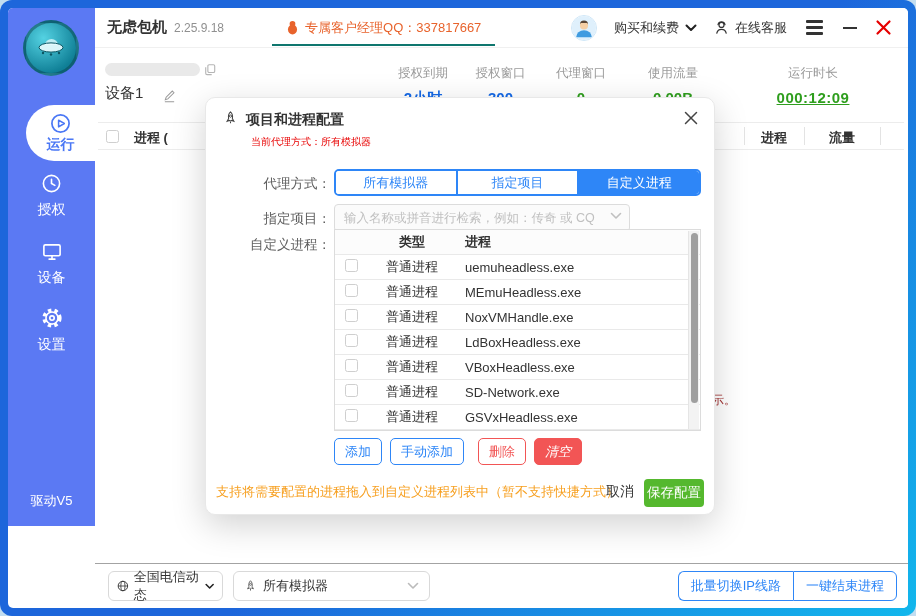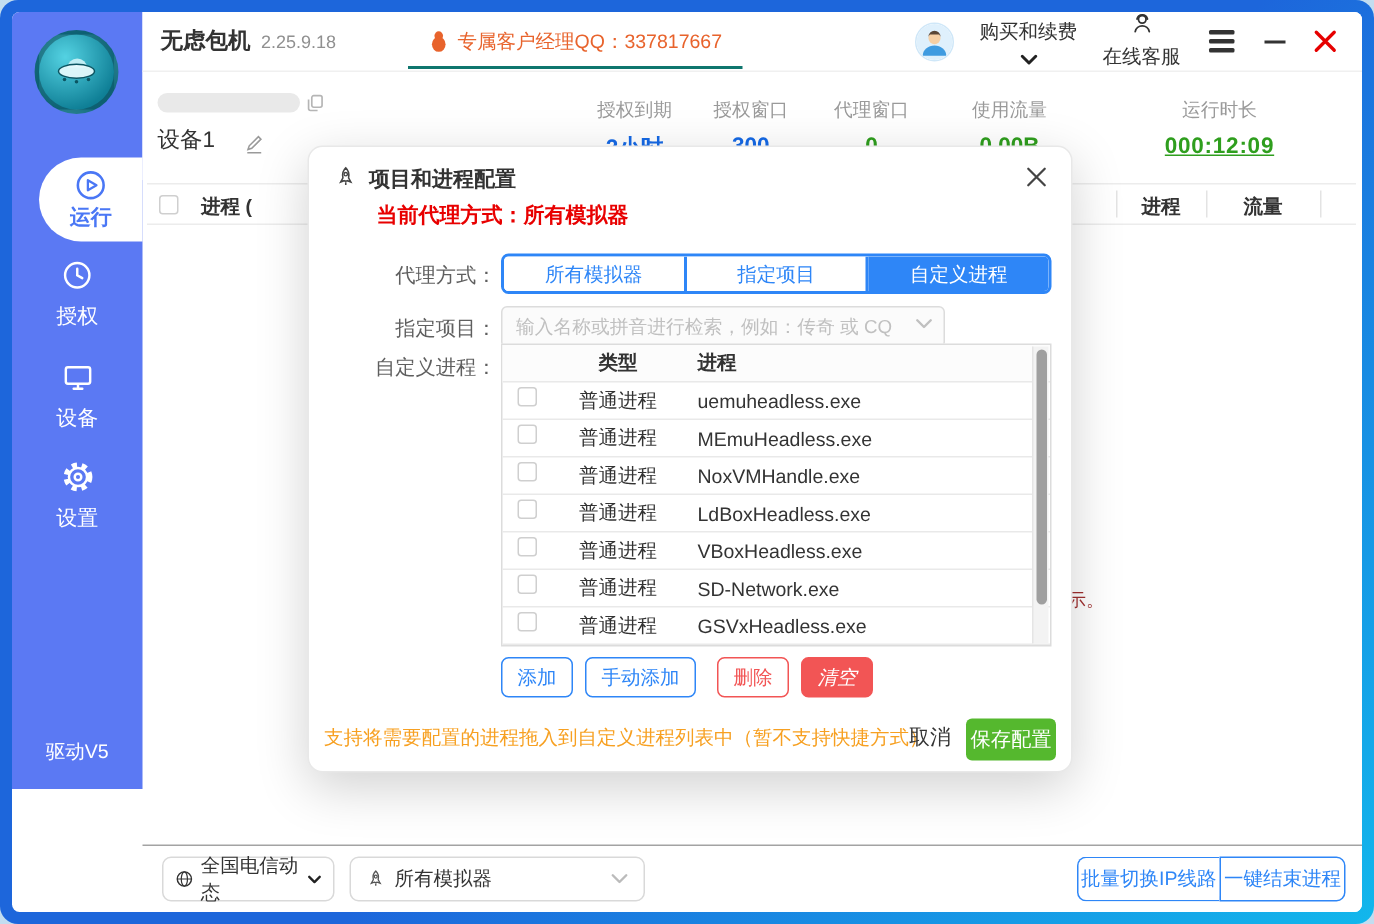--- a/index.html
+++ b/index.html
@@ -27,21 +27,21 @@
 
   
   .topbar { position:absolute; left:87px; top:0; right:0; height:40px; background:#fff;
             border-bottom:1px solid #f0f0f0; display:flex; align-items:center; padding:0 12px; }
   .apptitle { font-size:15px; font-weight:bold; color:#333; }
   .ver { font-size:12px; color:#909090; margin-left:7px; }
   .qq { display:flex; align-items:center; gap:6px; margin-left:48px; font-size:13px; color:#e8632c;
         border-bottom:2px solid #0f766e; padding:9px 14px 7px; }
   .tb-right { margin-left:auto; display:flex; align-items:center; gap:17px; padding-right:4px; }
   .avatar { width:26px; height:26px; border-radius:50%; overflow:hidden; border:1px solid #cfe7f8; cursor:pointer; }
-  .tb-link { display:flex; align-items:center; gap:6px; font-size:13px; color:#333; cursor:pointer;flex-direction:column; }
+  .tb-link { display:flex; align-items:center; gap:6px; font-size:13px; color:#333; cursor:pointer; }
   .burger { display:flex; flex-direction:column; gap:3.5px; cursor:pointer; padding:2px; }
   .burger span { width:17px; height:2.4px; background:#333; border-radius:1px; }
   .minbtn { width:16px; height:14px; position:relative; cursor:pointer; }
   .minbtn::after { content:""; position:absolute; left:1px; right:1px; top:6px; height:2.4px; background:#333; }
   .closebtn { cursor:pointer; display:flex; }
 
   
   .statsrow { position:absolute; left:87px; top:40px; right:0; height:72px; background:#fff; }
   .device { position:absolute; left:10px; top:12px; }
   .redact { width:95px; height:13px; background:#e9e9e9; border-radius:7px; display:inline-block; vertical-align:middle; }
@@ -66,32 +66,32 @@
   .fragment { position:absolute; left:704px; top:384px; font-size:12px; color:#a03030; z-index:1; }
 
   
   .bottombar { position:absolute; left:87px; right:0; bottom:0; height:45px; border-top:1px solid #a3a3a3; background:#fff; }
   .drop1 { position:absolute; left:13px; top:7px; width:115px; height:30px; border:1px solid #d9d9d9; border-radius:6px;
            display:flex; align-items:center; gap:5px; padding:0 8px; font-size:13px; color:#333; cursor:pointer; background:#fff; }
   .drop2 { position:absolute; left:138px; top:7px; width:197px; height:30px; border:1px solid #d9d9d9; border-radius:6px;
            display:flex; align-items:center; gap:6px; padding:0 10px; font-size:13px; color:#333; cursor:pointer; background:#fff; }
   .drop2 .chev { margin-left:auto; }
   .br-group { position:absolute; right:11px; top:7px; display:flex; }
-  .br-btn { height:30px; padding:0 2px; border:1px solid #2e86f7; color:#2e86f7; font-size:13px;
+  .br-btn { height:30px; padding:0 12px; border:1px solid #2e86f7; color:#2e86f7; font-size:13px;
             display:flex; align-items:center; background:#fff; cursor:pointer; }
   .br-btn:first-child { border-radius:6px 0 0 6px; border-right:none; }
   .br-btn:last-child { border-radius:0 6px 6px 0; }
 
   
   .modal { position:absolute; left:197px; top:89px; width:510px; height:418px; background:#fff;
            border:1px solid #e8e8e8; border-radius:10px; box-shadow:0 10px 34px rgba(0,0,0,.18); z-index:5; }
   .m-title { position:absolute; left:40px; top:13px; font-size:14px; font-weight:bold; color:#333; }
   .m-ticon { position:absolute; left:17px; top:12px; }
   .m-close { position:absolute; right:16px; top:13px; cursor:pointer; }
-  .m-red { position:absolute; left:45px; top:37px; font-size:14px; font-weight:bold; color:#e80000; }
+  .m-red { position:absolute; left:45px; top:37px; font-size:10px; font-weight:normal; color:#e80000; }
   .m-label { position:absolute; left:0; width:125px; text-align:right; font-size:13.5px; color:#5f5f5f; }
   .lb1{top:77px;} .lb2{top:112px;} .lb3{top:138px;}
   .tabs { position:absolute; left:128px; top:71px; width:367px; height:27px; border:2px solid #2e86f7;
           border-radius:5px; display:flex; overflow:hidden; }
   .tab { flex:1; display:flex; align-items:center; justify-content:center; font-size:13px; color:#2e86f7;
          background:#fff; cursor:pointer; border-right:2px solid #2e86f7; }
   .tab:last-child { border-right:none; }
   .tab.active { background:#2e86f7; color:#fff; }
   .proj-input { position:absolute; left:128px; top:106px; width:296px; height:28px; border:1px solid #dcdcdc;
                 border-radius:4px; background:#fbfbfb; font-size:12.5px; color:#9a9a9a; padding:0 26px 0 9px;

